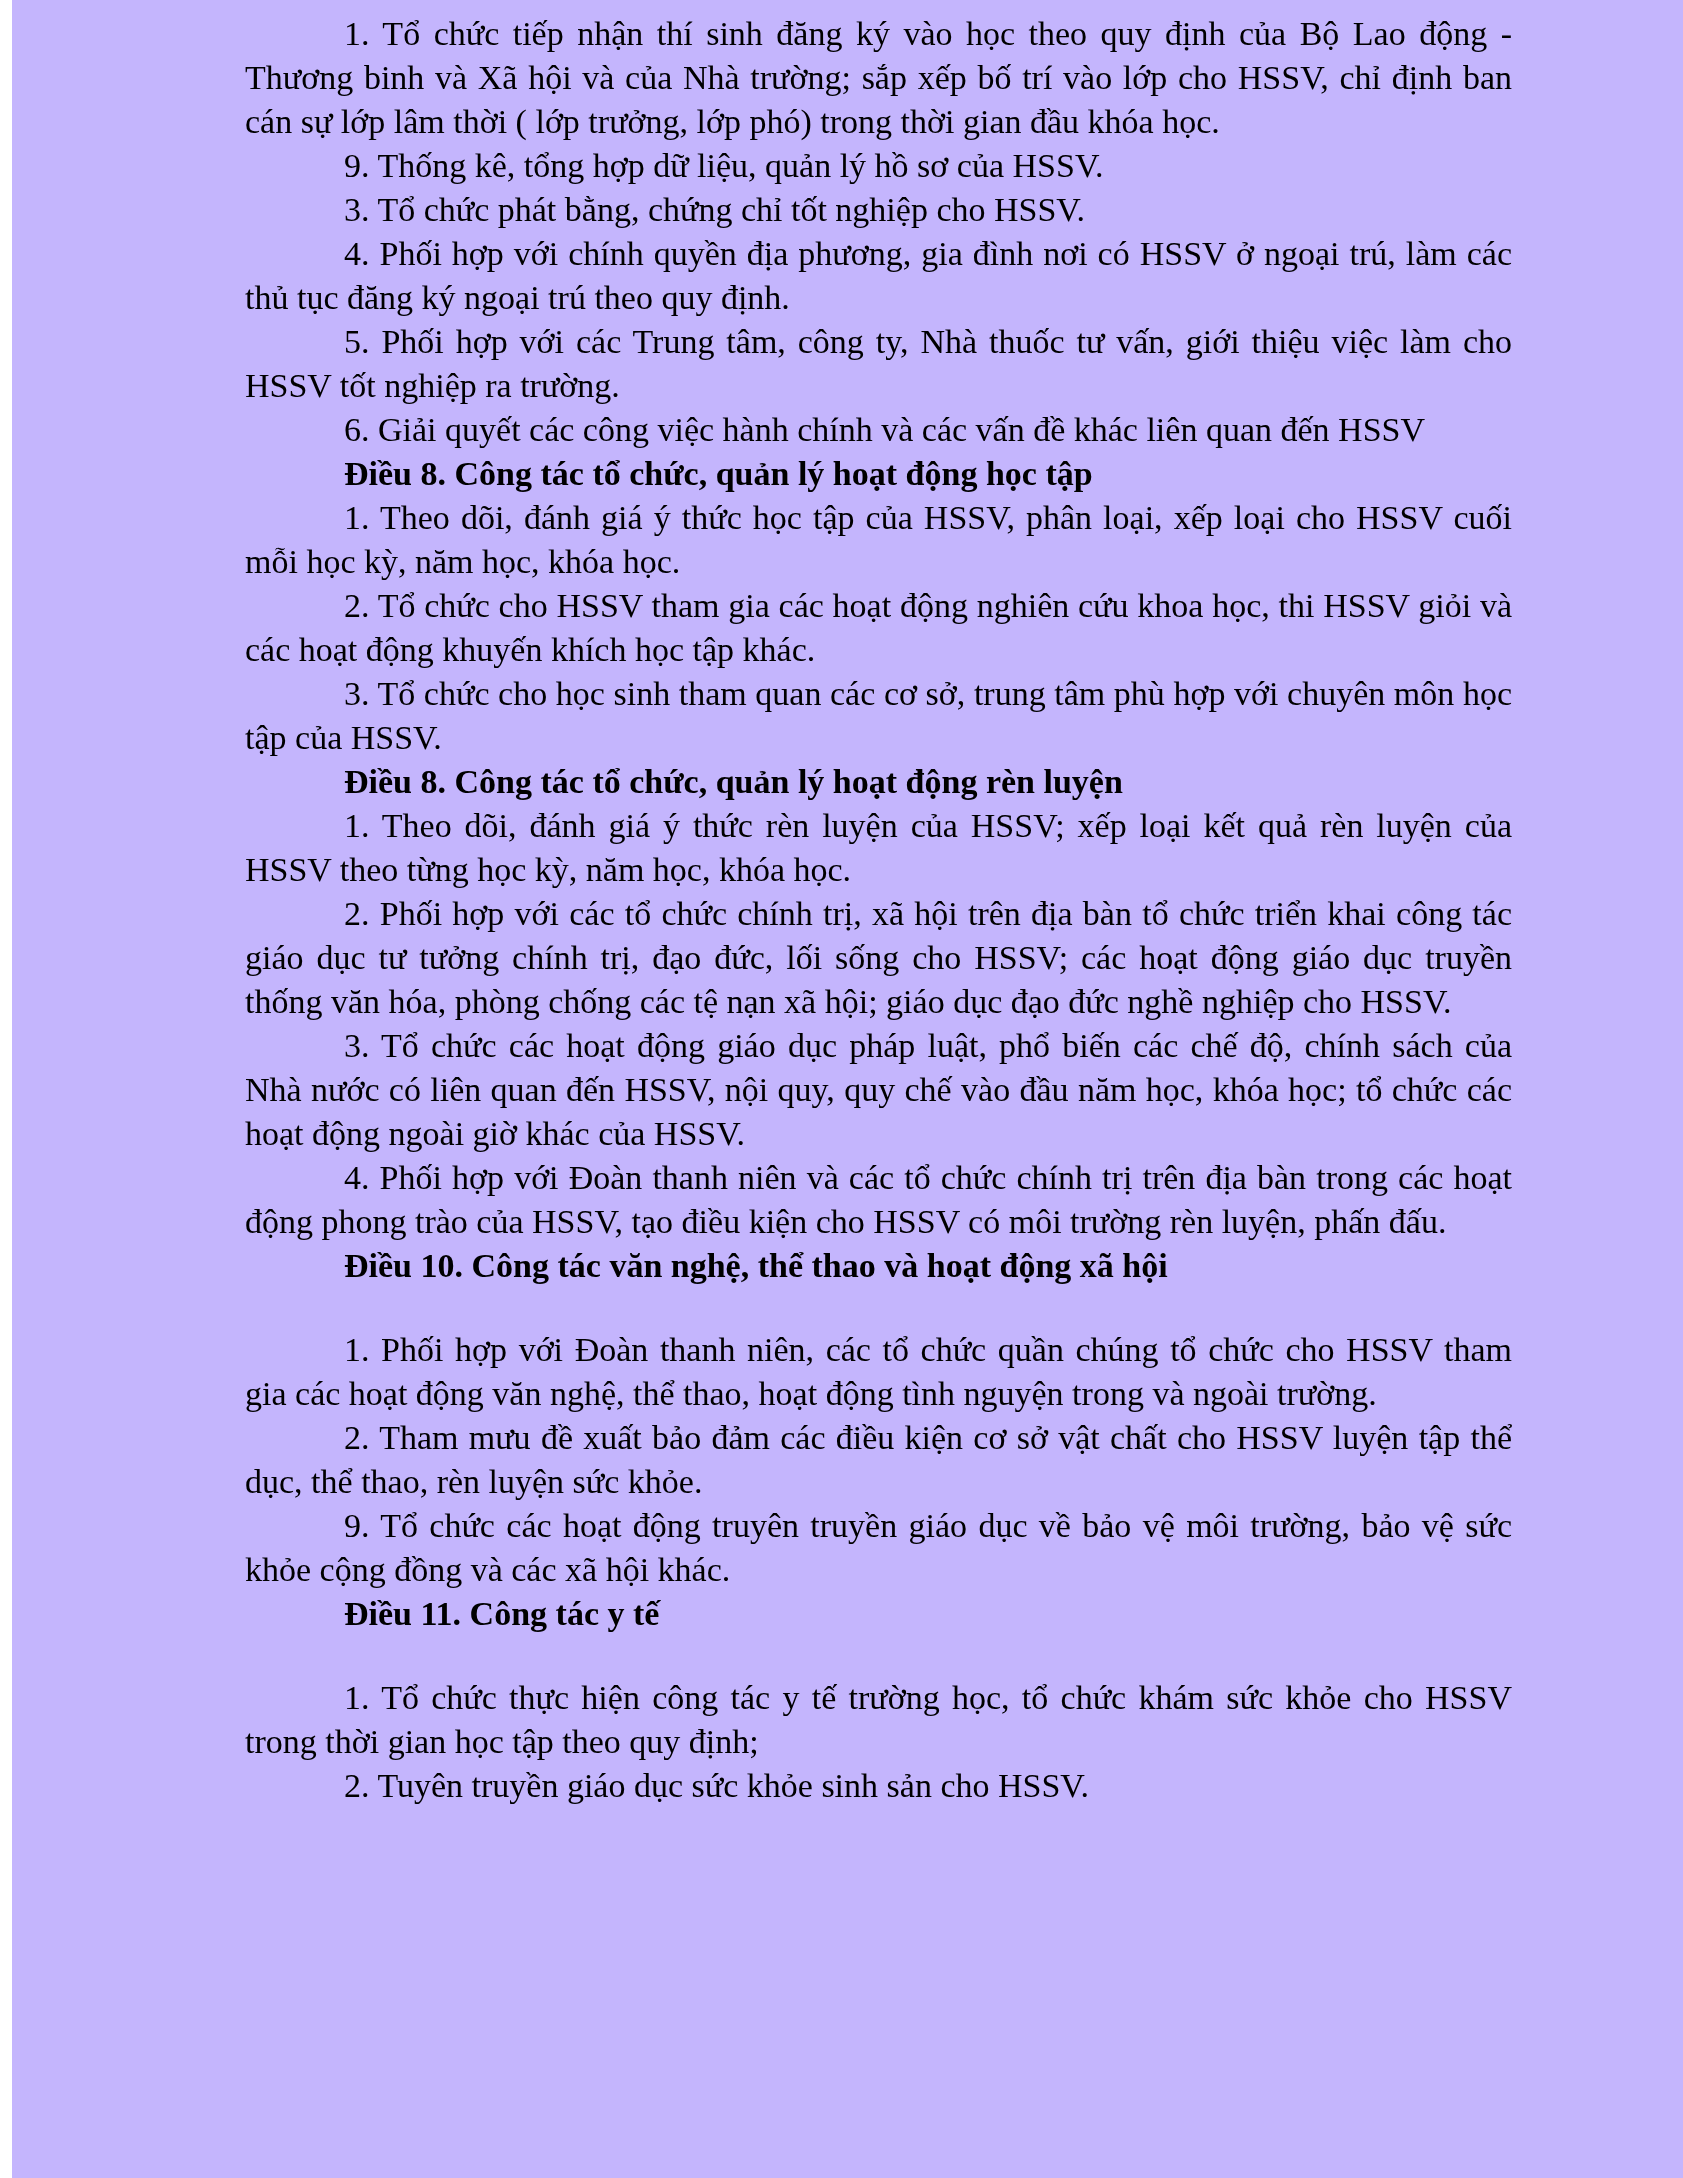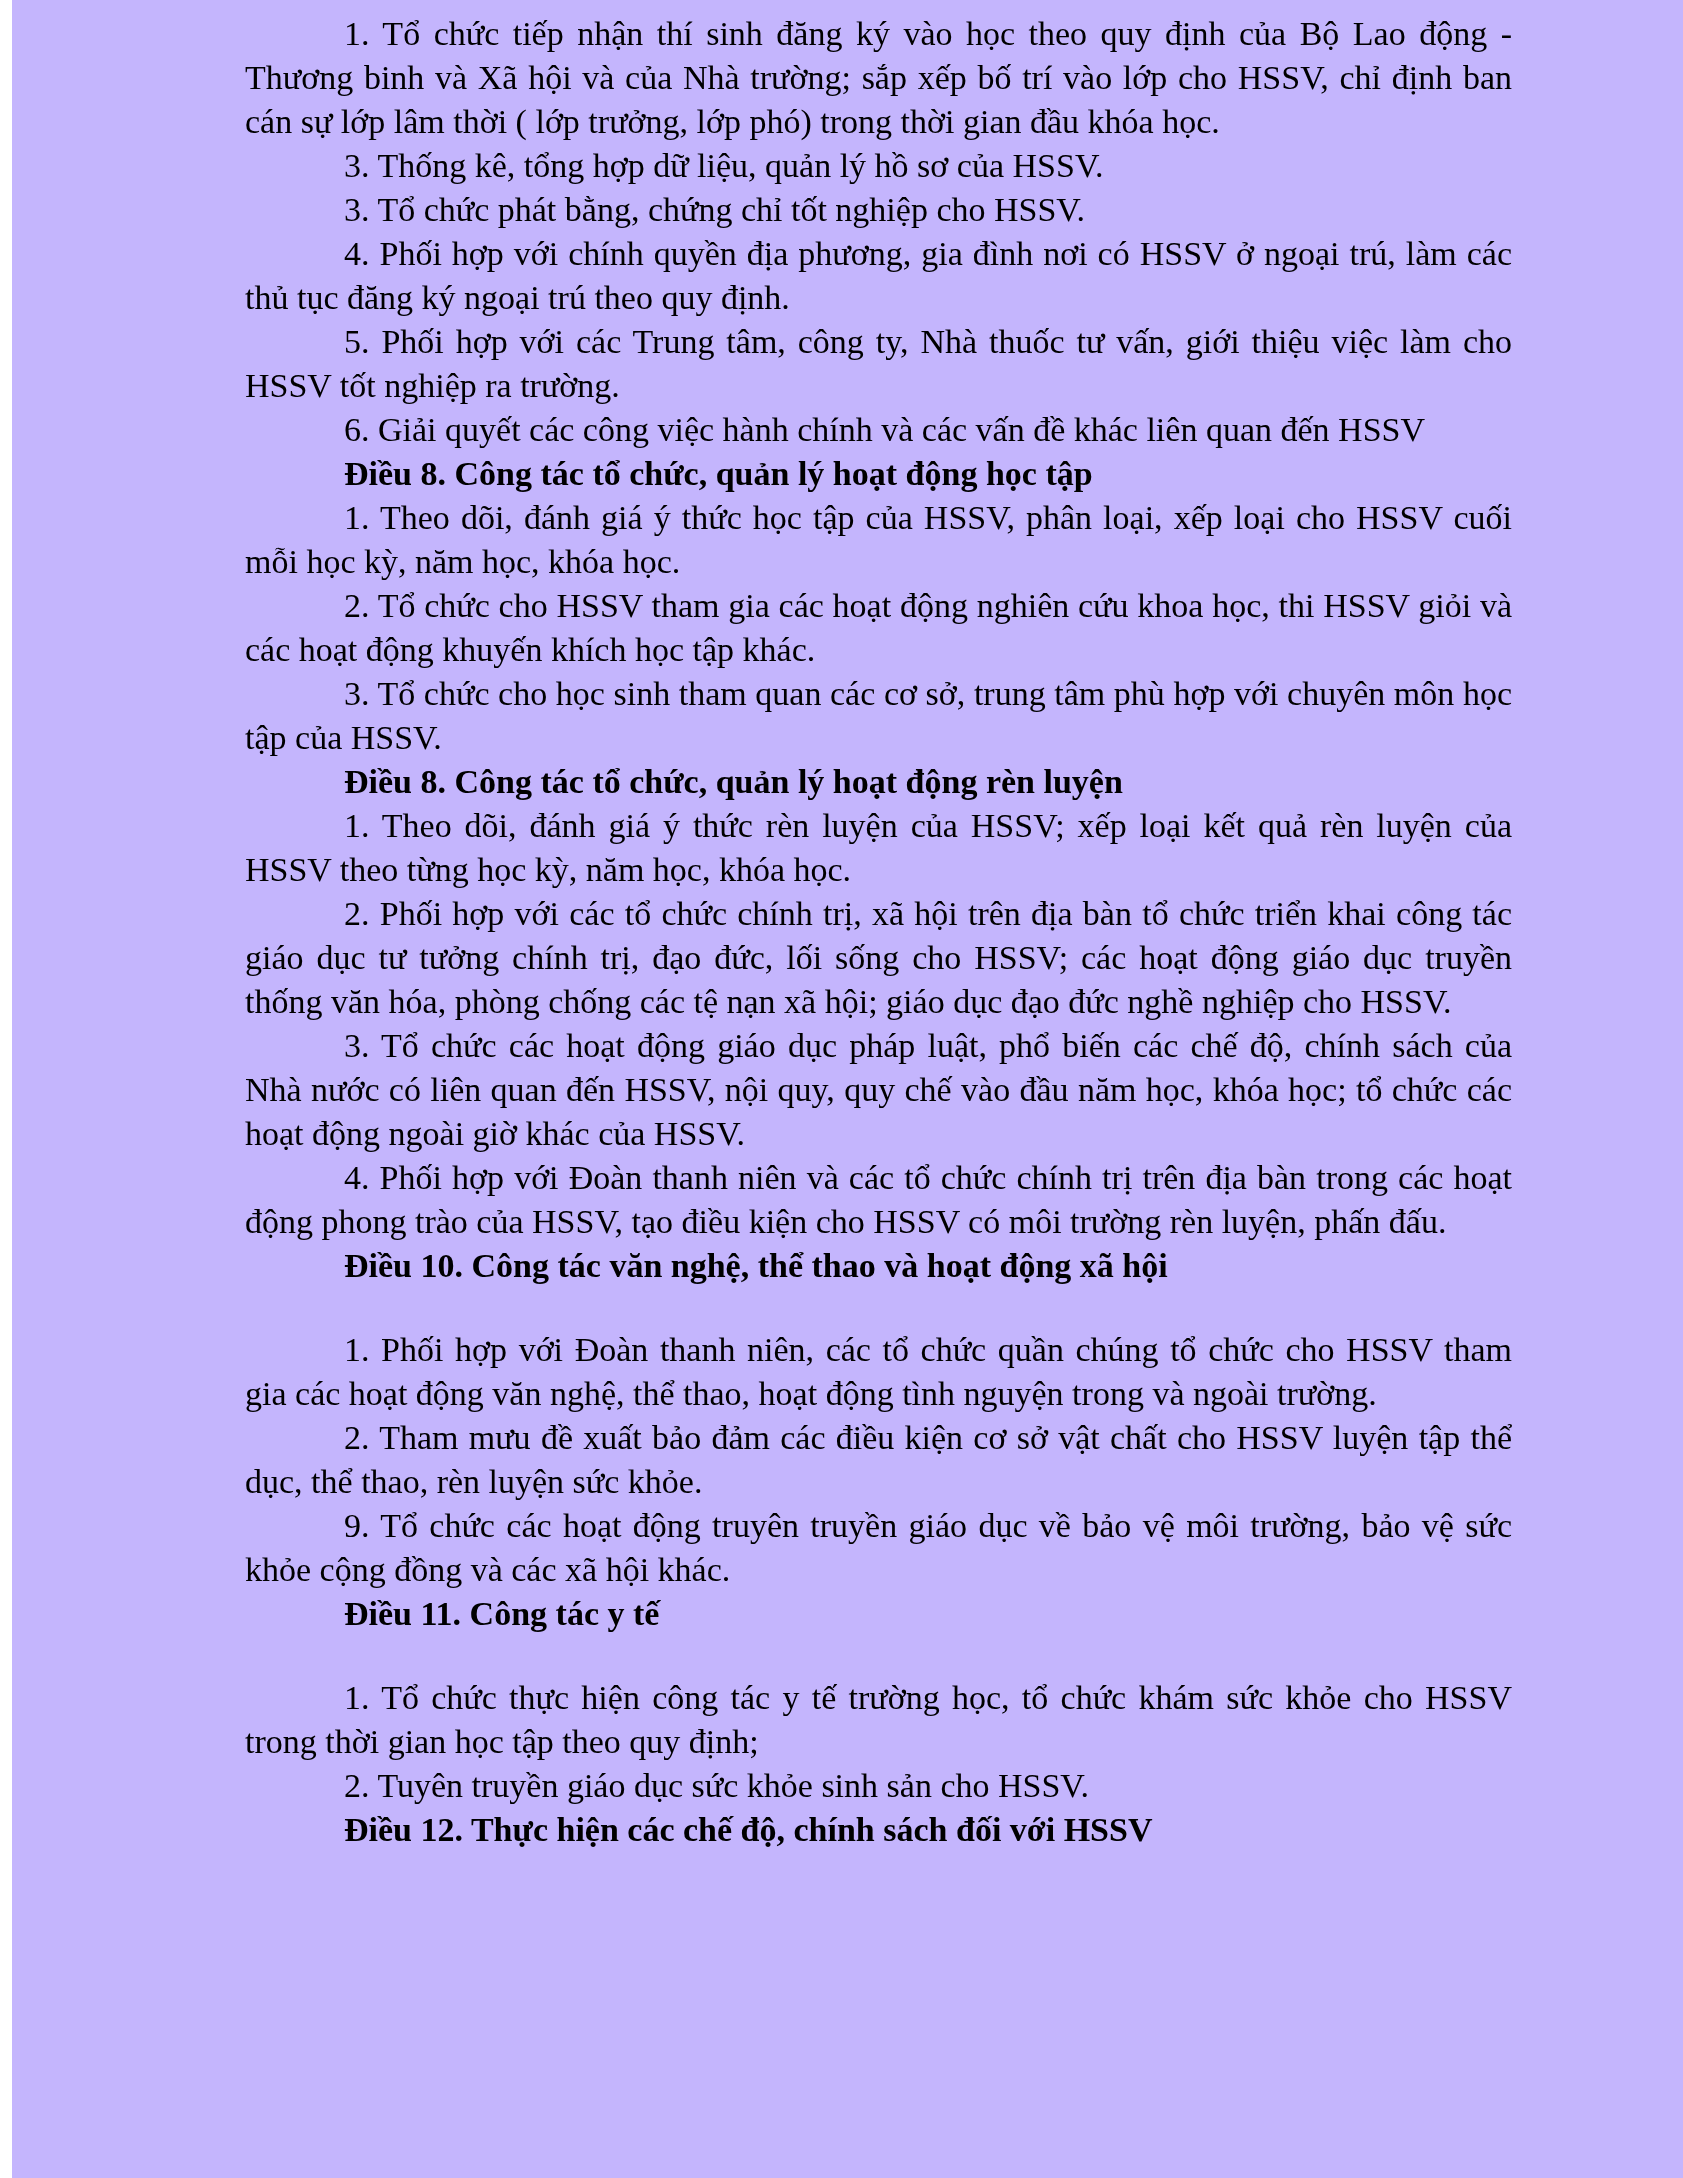--- a/index.html
+++ b/index.html
@@ -38,21 +38,21 @@
     height: 40px;
     text-indent: 0;
   }
 </style>
 </head>
 <body>
 
 <div class="page">
   <div class="doc">
       <p class="body">1. Tổ chức tiếp nhận thí sinh đăng ký vào học theo quy định của Bộ Lao động - Thương binh và Xã hội và của Nhà trường; sắp xếp bố trí vào lớp cho HSSV, chỉ định ban cán sự lớp lâm thời ( lớp trưởng, lớp phó) trong thời gian đầu khóa học.</p>
-      <p class="body">3. Thống kê, tổng hợp dữ liệu, quản lý hồ sơ của HSSV.</p>
+      <p class="body">9. Thống kê, tổng hợp dữ liệu, quản lý hồ sơ của HSSV.</p>
       <p class="body">3. Tổ chức phát bằng, chứng chỉ tốt nghiệp cho HSSV.</p>
       <p class="body">4. Phối hợp với chính quyền địa phương, gia đình nơi có HSSV ở ngoại trú, làm các thủ tục đăng ký ngoại trú theo quy định.</p>
       <p class="body">5. Phối hợp với các Trung tâm, công ty, Nhà thuốc tư vấn, giới thiệu việc làm cho HSSV tốt nghiệp ra trường.</p>
       <p class="body">6. Giải quyết các công việc hành chính và các vấn đề khác liên quan đến HSSV</p>
       <p class="heading">Điều 8. Công tác tổ chức, quản lý hoạt động học tập</p>
       <p class="body">1. Theo dõi, đánh giá ý thức học tập của HSSV, phân loại, xếp loại cho HSSV cuối mỗi học kỳ, năm học, khóa học.</p>
       <p class="body">2. Tổ chức cho HSSV tham gia các hoạt động nghiên cứu khoa học, thi HSSV giỏi và các hoạt động khuyến khích học tập khác.</p>
       <p class="body">3. Tổ chức cho học sinh tham quan các cơ sở, trung tâm phù hợp với chuyên môn học tập của HSSV.</p>
       <p class="heading">Điều 8. Công tác tổ chức, quản lý hoạt động rèn luyện</p>
       <p class="body">1. Theo dõi, đánh giá ý thức rèn luyện của HSSV; xếp loại kết quả rèn luyện của HSSV theo từng học kỳ, năm học, khóa học.</p>
@@ -61,16 +61,15 @@
       <p class="body">4. Phối hợp với Đoàn thanh niên  và các tổ chức chính trị trên địa bàn  trong các hoạt động phong trào của HSSV, tạo điều kiện cho HSSV có môi trường rèn luyện, phấn đấu.</p>
       <p class="heading">Điều 10. Công tác văn nghệ, thể thao và hoạt động xã hội</p>
       <p class="spacer"></p>
       <p class="body">1. Phối hợp với Đoàn thanh niên, các tổ chức quần chúng tổ chức cho HSSV tham gia các hoạt động văn nghệ, thể thao, hoạt động tình nguyện trong và ngoài trường.</p>
       <p class="body">2. Tham mưu đề xuất bảo đảm các điều kiện cơ sở vật chất cho HSSV luyện tập thể dục, thể thao, rèn luyện sức khỏe.</p>
       <p class="body">9. Tổ chức các hoạt động truyên truyền giáo dục về bảo vệ môi trường, bảo vệ sức khỏe cộng đồng và các xã hội khác.</p>
       <p class="heading">Điều 11. Công tác y tế</p>
       <p class="spacer"></p>
       <p class="body">1. Tổ chức thực hiện công tác y tế trường học, tổ chức khám sức khỏe cho HSSV trong thời gian học tập theo quy định;</p>
       <p class="body">2. Tuyên truyền giáo dục sức khỏe sinh sản cho HSSV.</p>
-      <p class="heading">Điều 12. Thực hiện các chế độ, chính sách đối với HSSV</p>
     </div>
 </div>
 
 
 </body></html>

